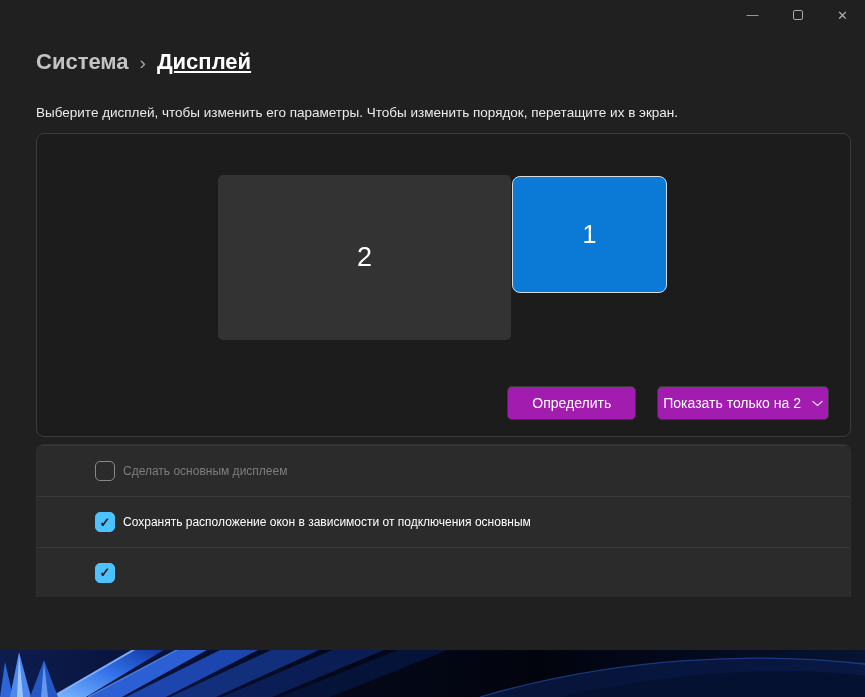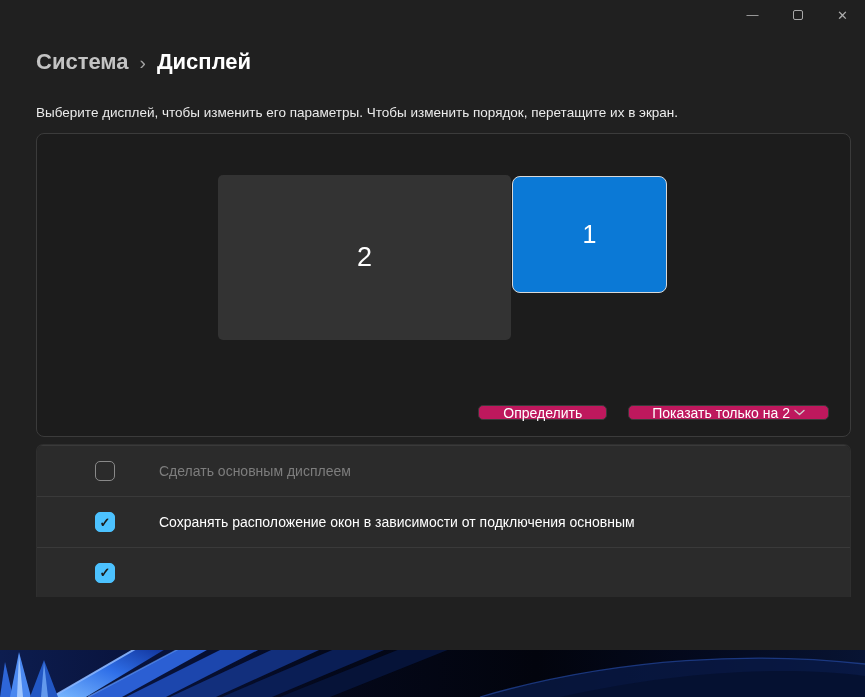--- a/index.html
+++ b/index.html
@@ -34,21 +34,21 @@
   
   .content { position: absolute; left: 36px; top: 0; width: 815px; }
 
   .breadcrumb {
     padding-top: 40px;
     display: flex; align-items: center; gap: 11px;
     line-height: 30px; height: 83px;
   }
   .bc-parent { font-size: 22px; font-weight: 600; color: #c3c3c3; }
   .bc-sep { font-size: 19px; color: #a5a5a5; padding-top: 2px; }
-  .bc-current { font-size: 22px; font-weight: 600; color: #ffffff; }
+  .bc-current { font-size: 22px; font-weight: 600; color: #ffffff; text-decoration: underline; }
 
   .desc {
     margin-top: 22px;
     font-size: 13.5px; line-height: 16px; color: #ebebeb;
   }
 
   
   .panel {
     position: relative;
     margin-top: 12px;
@@ -72,31 +72,31 @@
     background: #0b79d6;
     border: 1px solid #d9d9d9;
     border-radius: 8px;
     font-size: 25px; color: #ffffff;
   }
   .panel-buttons {
     position: absolute; right: 21px; bottom: 16px;
     display: flex; gap: 21px;
   }
   .btn {
-    height: 15px;
-    display: flex; align-items: center; justify-content: center;
-    background: #be185d;
+    height: 34px;
+    display: flex; align-items: center; justify-content: center;
+    background: #a21caf;
     border: 1px solid #3a3a3a;
     border-radius: 5px;
     color: #ffffff; font-size: 14px;
     font-family: "Liberation Sans", sans-serif;
     padding: 0 24px;
     cursor: default;
   }
-  .btn.dropdown { padding: 0 23px; gap: 4px; }
+  .btn.dropdown { padding: 0 5px; gap: 11px; }
   .chev-svg { display: block; }
 
   
   .card {
     margin-top: 7px;
     width: 815px;
     border-radius: 7px 7px 0 0;
     overflow: hidden;
     border: 1px solid #2f2f2f;
     border-bottom: none;
@@ -124,21 +124,21 @@
   .checkbox {
     width: 20px; height: 20px;
     border-radius: 5px;
     flex: 0 0 auto;
     display: flex; align-items: center; justify-content: center;
     margin-right: 8px;
   }
   .checkbox.unchecked { border: 1px solid #898989; background: transparent; }
   .checkbox.checked { background: #4cc2ff; border: 1px solid #4cc2ff; }
   .checkbox .mark { font-size: 13px; font-weight: bold; color: #1b1b1b; line-height: 1; }
-  .row-label { font-size: 14px; color: #ffffff; margin-left: 36px; }
+  .row-label { font-size: 12px; color: #ffffff; }
   .row-label.disabled { color: #7d7d7d; }
 
   
   .wallpaper { width: 865px; height: 47px; overflow: hidden; }
   .wallpaper svg { display: block; }
 </style>
 </head>
 <body>
 
 <div class="window">

